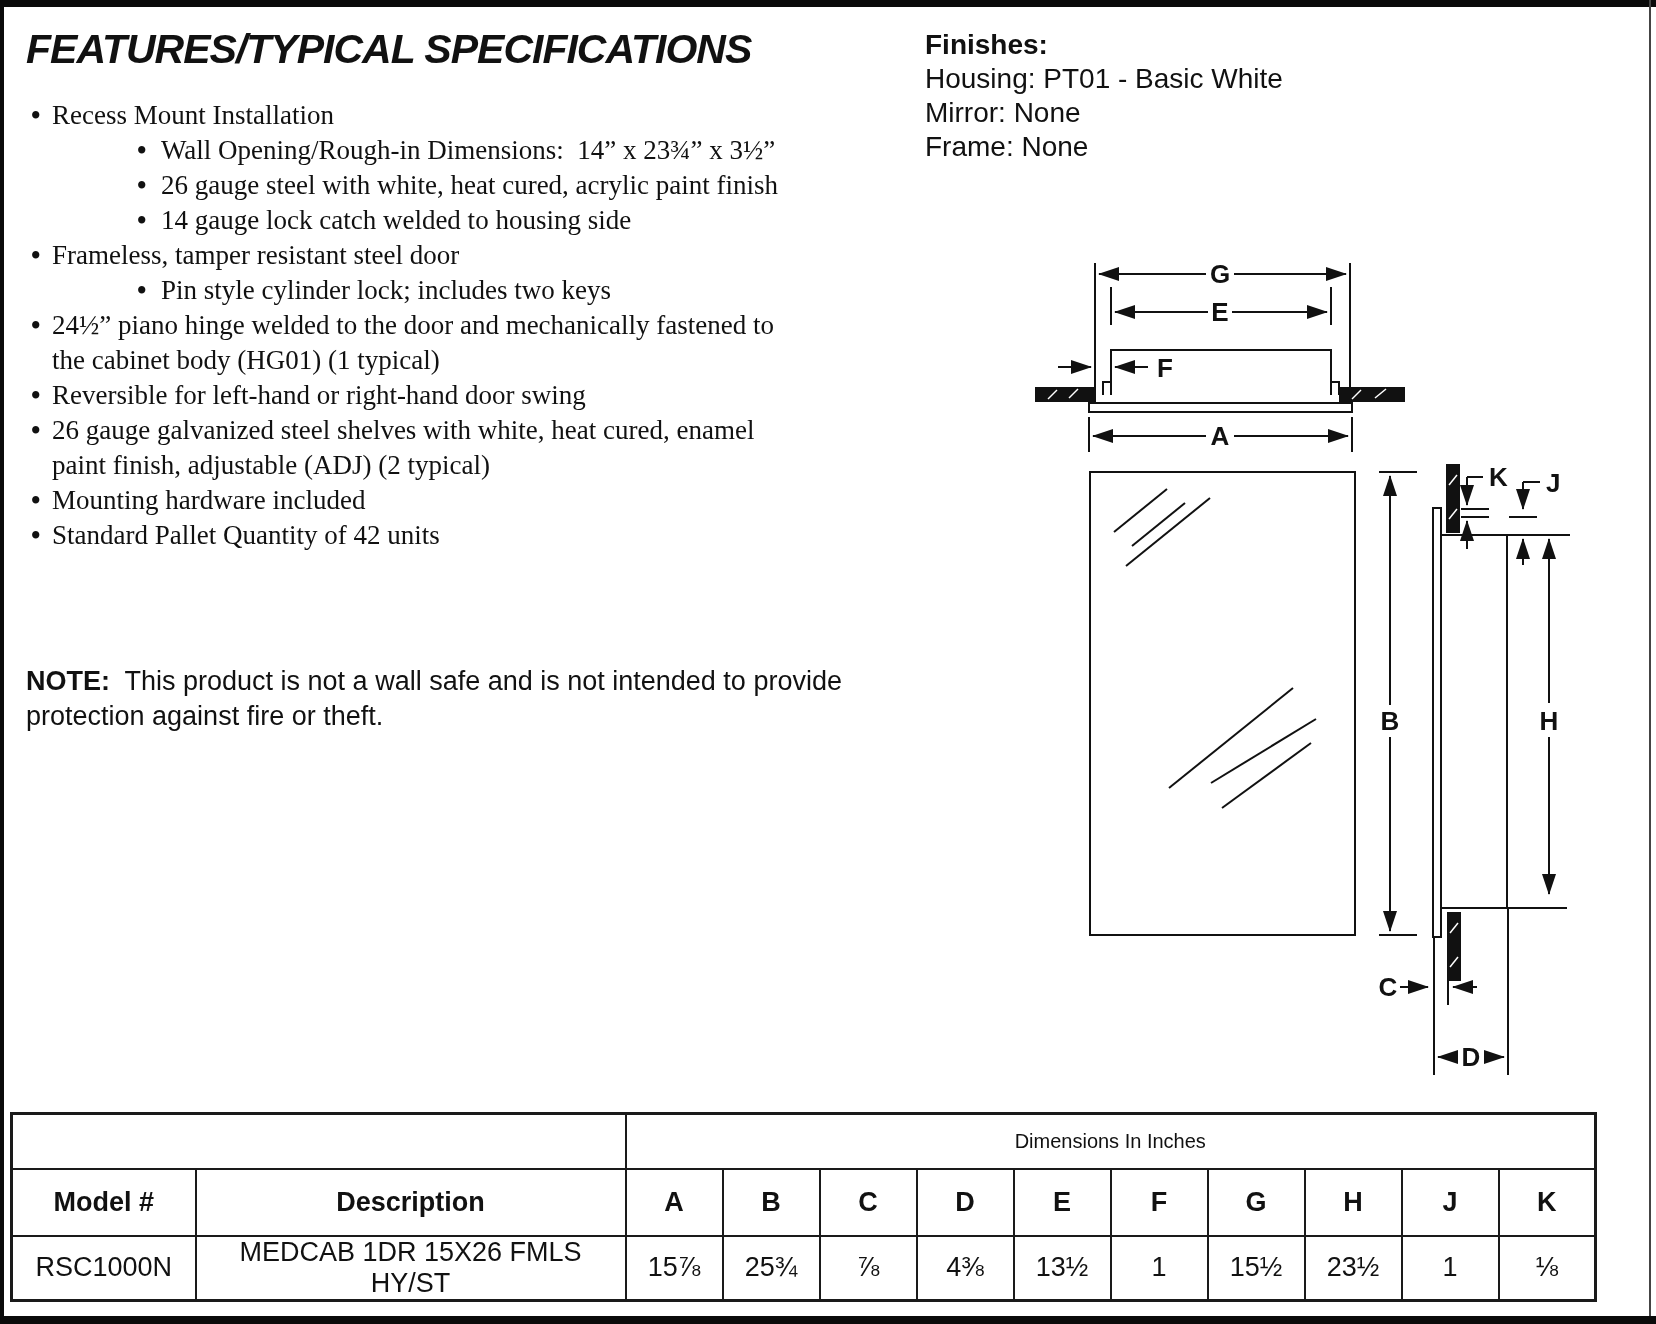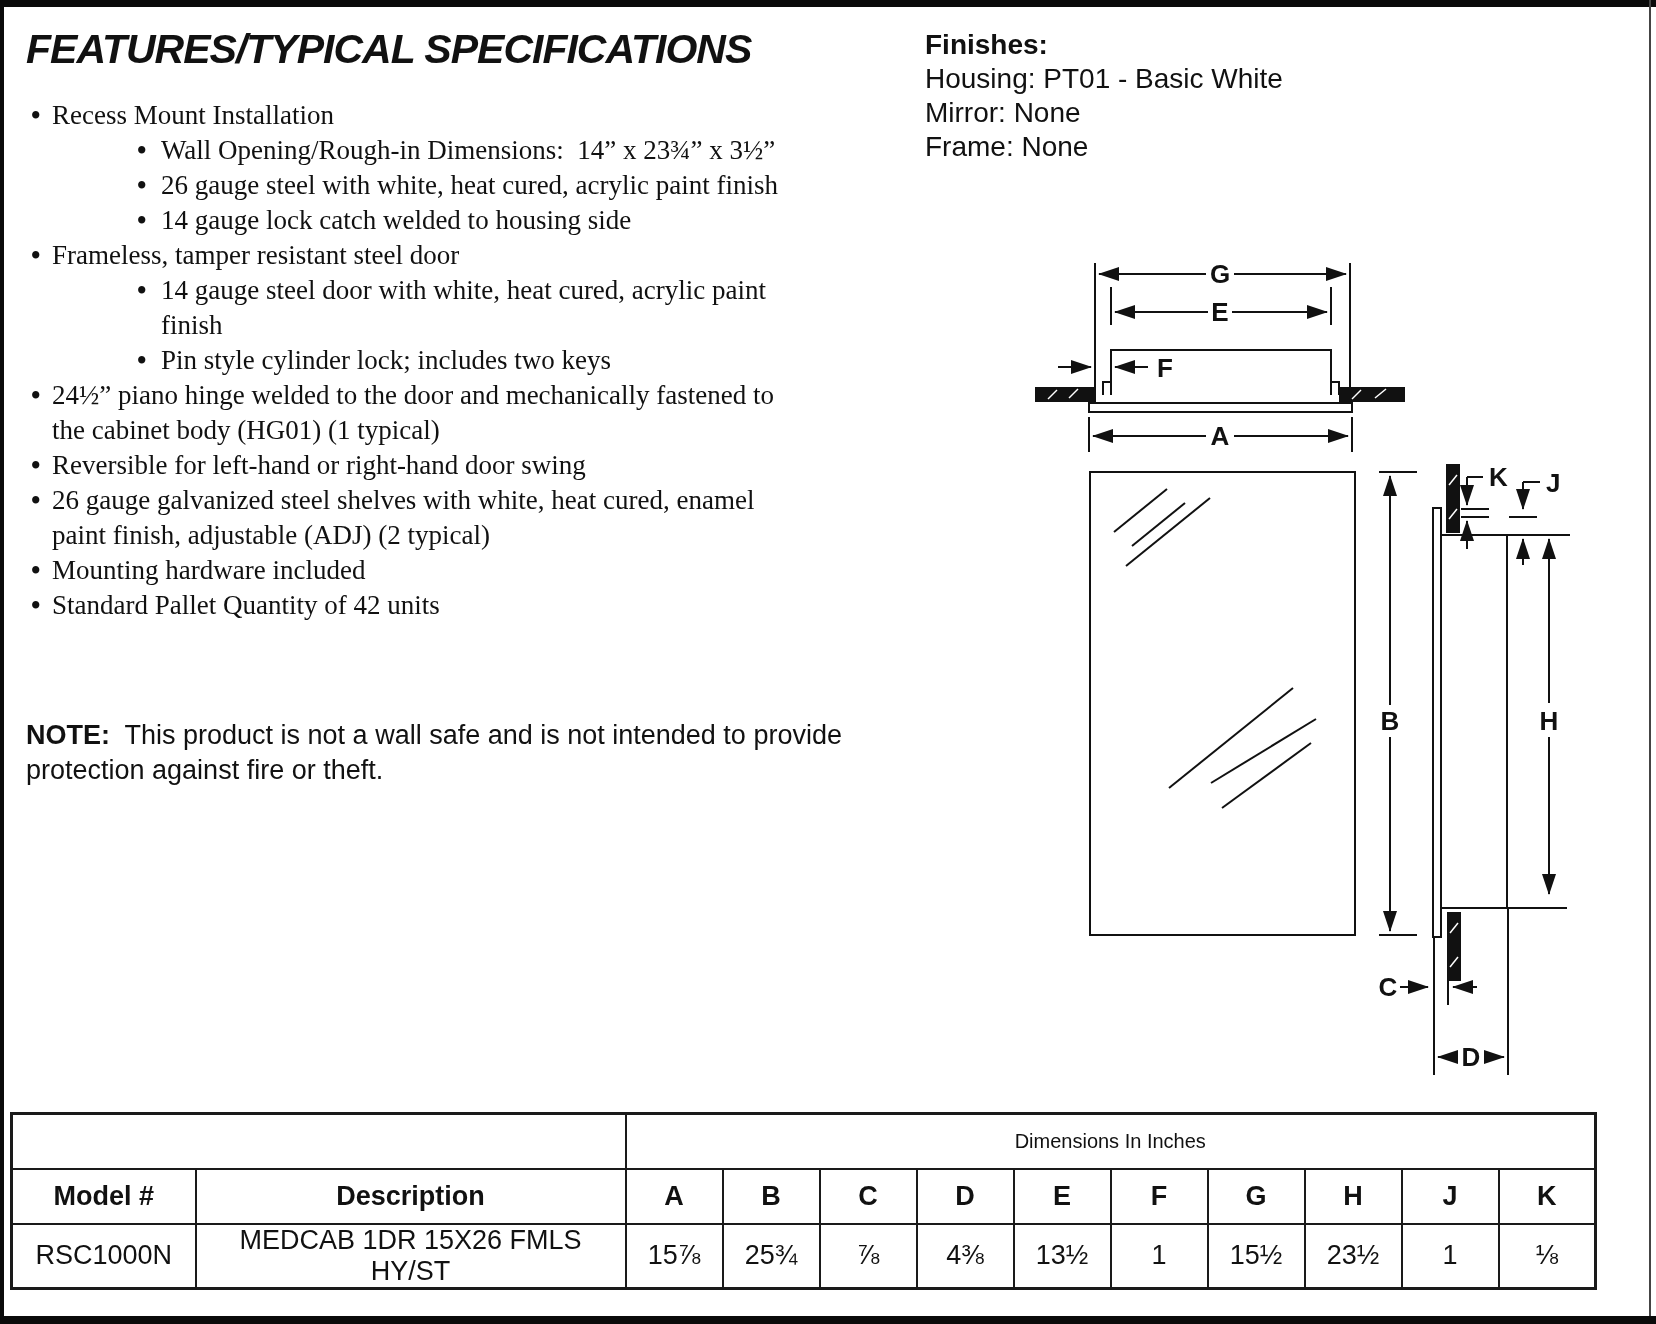--- a/index.html
+++ b/index.html
@@ -20,31 +20,31 @@
   .feat { display:flex; align-items:flex-start;font-family:Liberation Serif, serif; }
   .feat .bullet { flex:0 0 auto; }
   .feat .bullet::before { content:"\2022"; font-weight:bold; }
   .feat.lvl1 .bullet { width:26px; padding-left:5px; }
   .feat.lvl2 { margin-left:108px; }
   .feat.lvl2 .bullet { width:27px; padding-left:3px; }
   .feat .txt { white-space:pre-wrap; }
   .feat.lvl1 .txt { max-width:880px; }
   .feat.lvl2 .txt { max-width:770px; }
 
-  .note { position:absolute; left:26px; top:718px; width:930px; font-size:27px; line-height:35px; white-space:pre-wrap; }
+  .note { position:absolute; left:26px; top:664px; width:930px; font-size:27px; line-height:35px; white-space:pre-wrap; }
   .note .note-label { font-weight:bold; }
 
   .diagram { position:absolute; left:956px; top:225px; width:700px; height:850px; }
   .diagram text { font-family:"Liberation Sans", sans-serif; font-weight:bold; font-size:26px; fill:#111; }
 
   .spec-table { position:absolute; left:10px; top:1112px; border-collapse:collapse; table-layout:fixed; font-size:27px; }
   .spec-table td, .spec-table th { border:2px solid #1a1a1a; text-align:center; vertical-align:middle; padding:0; background:#fff; }
   .spec-table { border:3px solid #1a1a1a; }
   .spec-table .r1 td { height:55px; font-size:20px; }
-  .spec-table .r2 th { height:55px; font-weight:bold; }
+  .spec-table .r2 th { height:67px; font-weight:bold; }
   .spec-table .r3 td { height:49px; }
 </style>
 </head>
 <body>
 
 <div class="page">
 
   <div class="border-top"></div>
   <div class="border-left"></div>
   <div class="border-right"></div>
@@ -72,25 +72,20 @@
         <span class="bullet"></span>
         <span class="txt">26 gauge steel with white, heat cured, acrylic paint finish</span>
       </div>
     <div class="feat lvl2">
         <span class="bullet"></span>
         <span class="txt">14 gauge lock catch welded to housing side</span>
       </div>
     <div class="feat lvl1">
         <span class="bullet"></span>
         <span class="txt">Frameless, tamper resistant steel door</span>
-      </div>
-    <div class="feat lvl2">
-        <span class="bullet"></span>
-        <span class="txt">14 gauge steel door with white, heat cured, acrylic paint
-finish</span>
       </div>
     <div class="feat lvl2">
         <span class="bullet"></span>
         <span class="txt">Pin style cylinder lock; includes two keys</span>
       </div>
     <div class="feat lvl1">
         <span class="bullet"></span>
         <span class="txt">24½” piano hinge welded to the door and mechanically fastened to
 the cabinet body (HG01) (1 typical)</span>
       </div>

